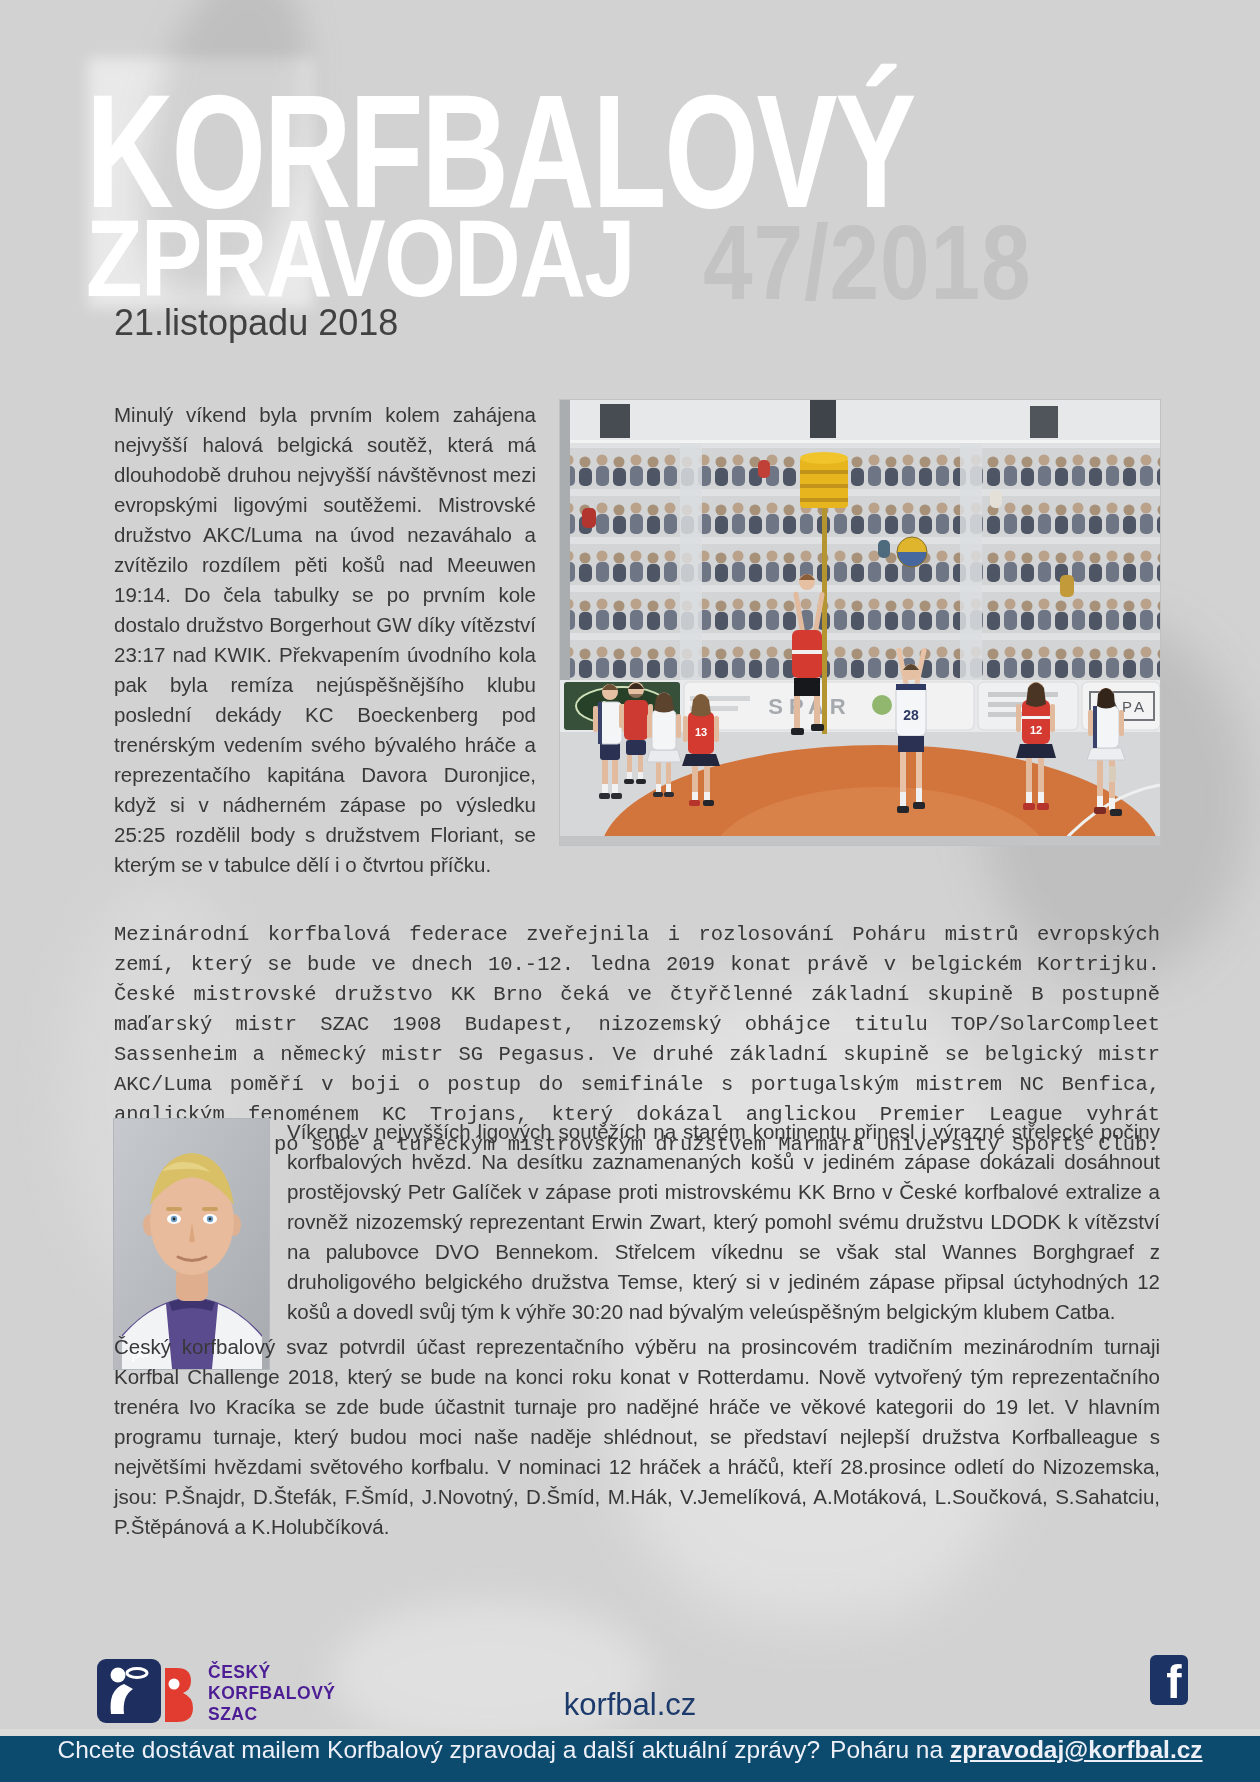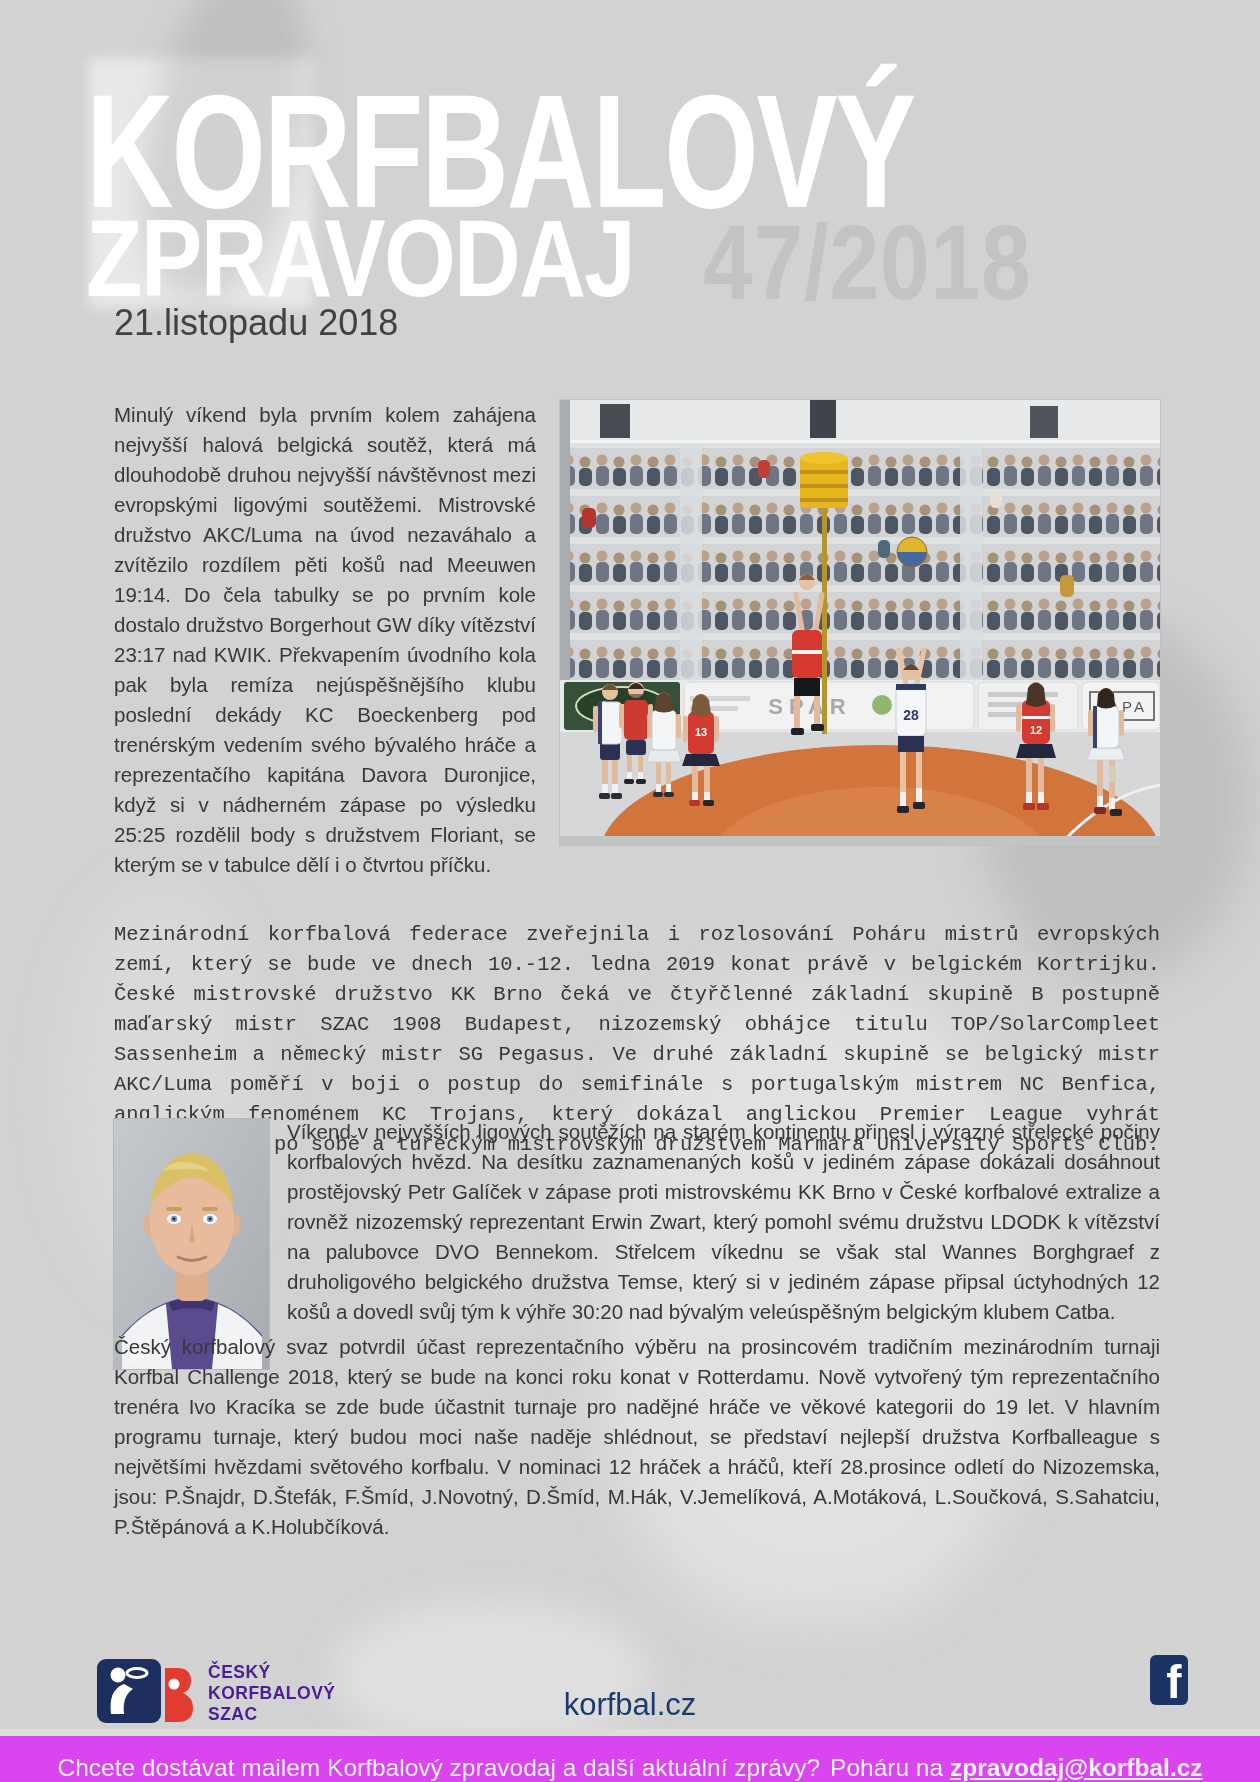--- a/index.html
+++ b/index.html
@@ -45,22 +45,22 @@
 
   
   .logo-block{position:absolute;left:97px;top:1656px;z-index:2;}
   .org-name{position:absolute;left:208px;top:1662px;z-index:2;
     font-size:17.5px;font-weight:700;color:#4c1d95;line-height:21px;letter-spacing:.5px;}
   .site{position:absolute;left:0;right:0;top:1687px;z-index:2;text-align:center;
     font-size:31px;color:#1c3a6b;}
   .fb-icon{position:absolute;left:1150px;top:1655px;z-index:2;cursor:pointer;}
 
   .pre-bar{position:absolute;left:0;right:0;top:1729px;height:7px;background:#dcdcdb;z-index:2;}
-  .bottom-bar{position:absolute;left:0;right:0;top:1736px;height:46px;background:#d946ef;z-index:3;
-    display:flex;align-items:flex-end;justify-content:center;
+  .bottom-bar{position:absolute;left:0;right:0;top:1736px;height:46px;background:#0c4a6e;z-index:3;
+    display:flex;align-items:flex-start;justify-content:center;
     font-size:24.5px;color:#eef0f8;}
   .bottom-bar .gap{display:inline-block;width:10px;}
   .email-link{color:#eef0f8;text-decoration:underline;cursor:pointer;font-weight:bold;}
 </style>
 </head>
 <body>
 
 <div class="wm wm1"></div>
 <div class="wm wm2"></div>
 <div class="wm wm3"></div>

